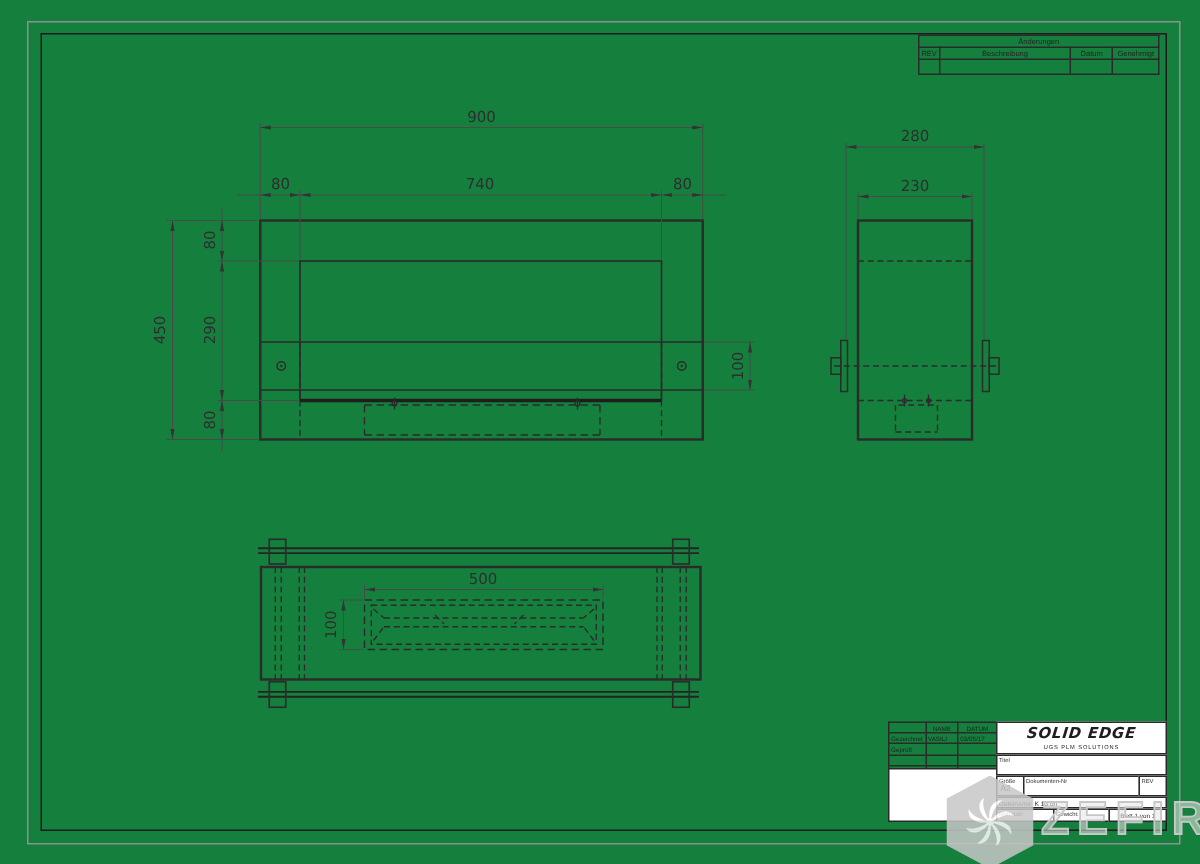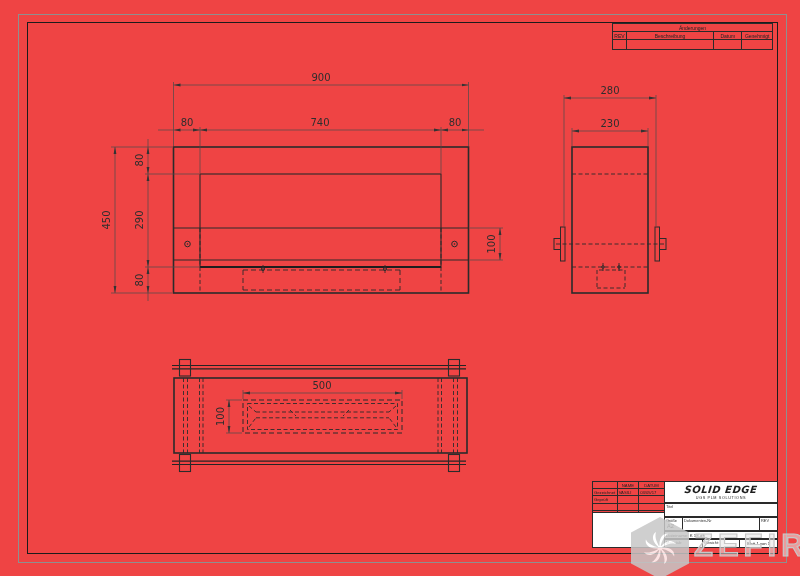--- a/index.html
+++ b/index.html
@@ -1,16 +1,16 @@
 <!DOCTYPE html>
 <html><head>
 <meta charset="utf-8">
 <style>
   html,body{margin:0;padding:0;background:#fff;}
-  .page{position:relative;width:800px;height:576px;background:#ef4444;overflow:hidden;
+  .page{position:relative;width:800px;height:576px;background:#15803d;overflow:hidden;
         font-family:"Liberation Sans",sans-serif;color:#222;}
   .outer-border{position:absolute;left:18px;top:14px;width:767px;height:547px;border:1px solid #8f8f8f;}
   .inner-border{position:absolute;left:27px;top:22px;width:749px;height:530px;border:1.6px solid #1c1c1c;}
   svg.draw{position:absolute;left:0;top:0;}
   svg.draw text{font-family:"DejaVu Sans",sans-serif;fill:#2e2e2e;font-size:10px;}
   
   .rev-table{position:absolute;left:612px;top:23px;width:161px;border-collapse:collapse;
              font-size:5px;color:#222;}
   .rev-table td{border:1px solid #2a2a2a;padding:0;text-align:center;vertical-align:middle;
                 height:7px;line-height:6px;overflow:hidden;}

